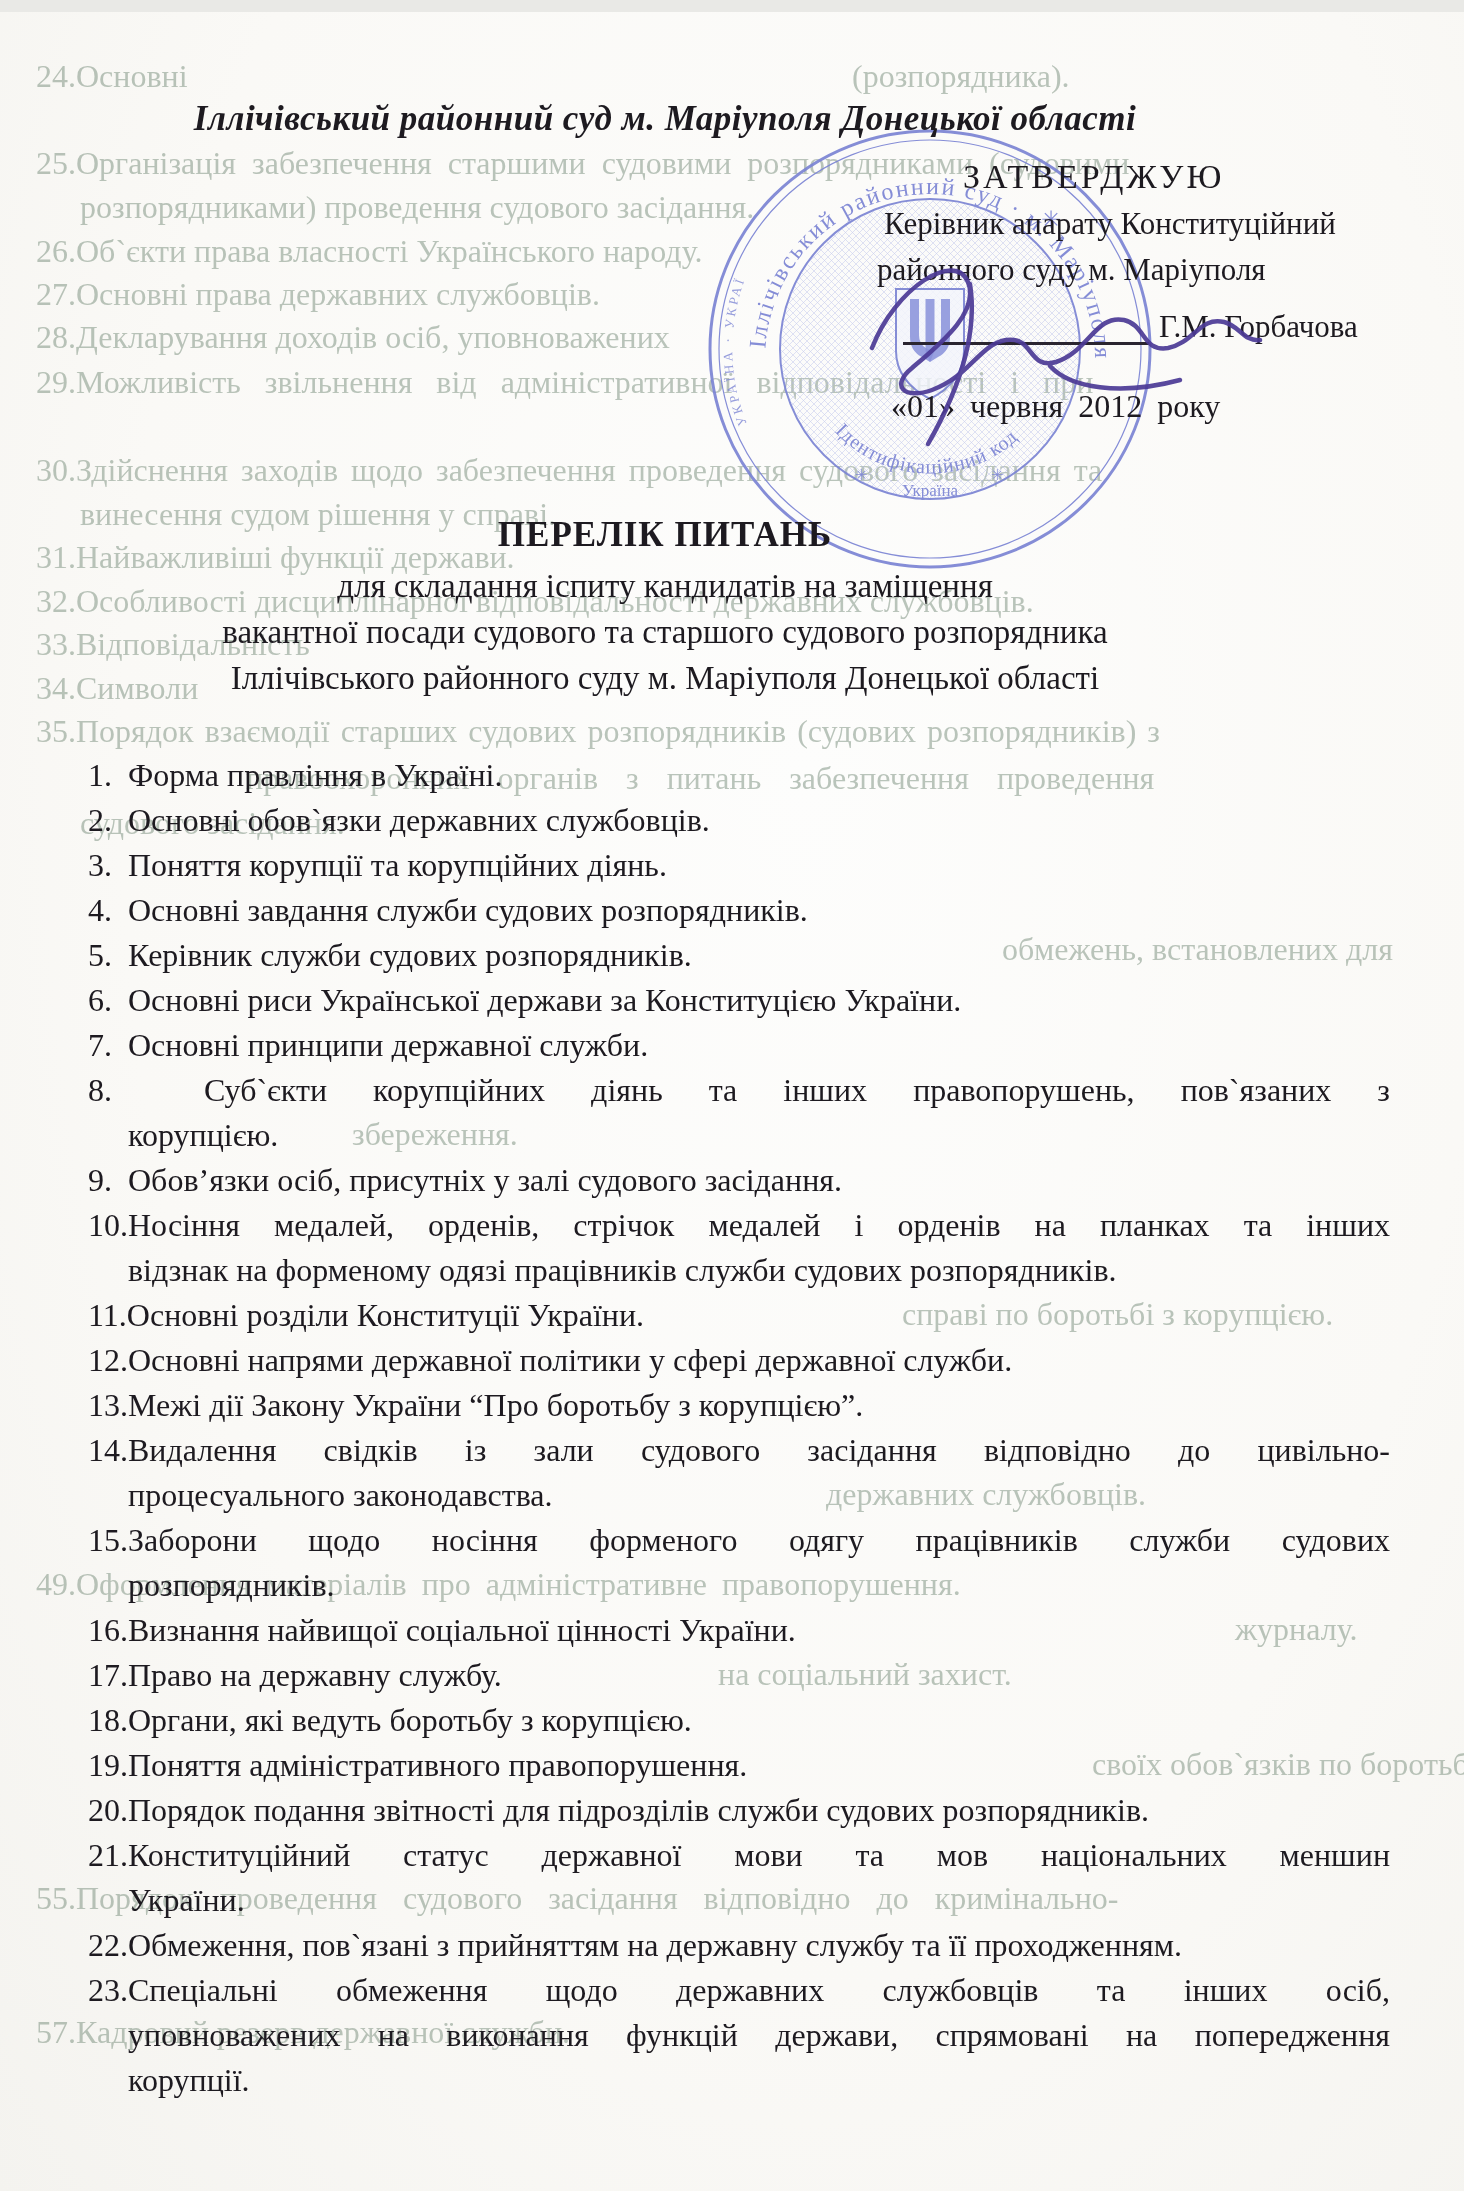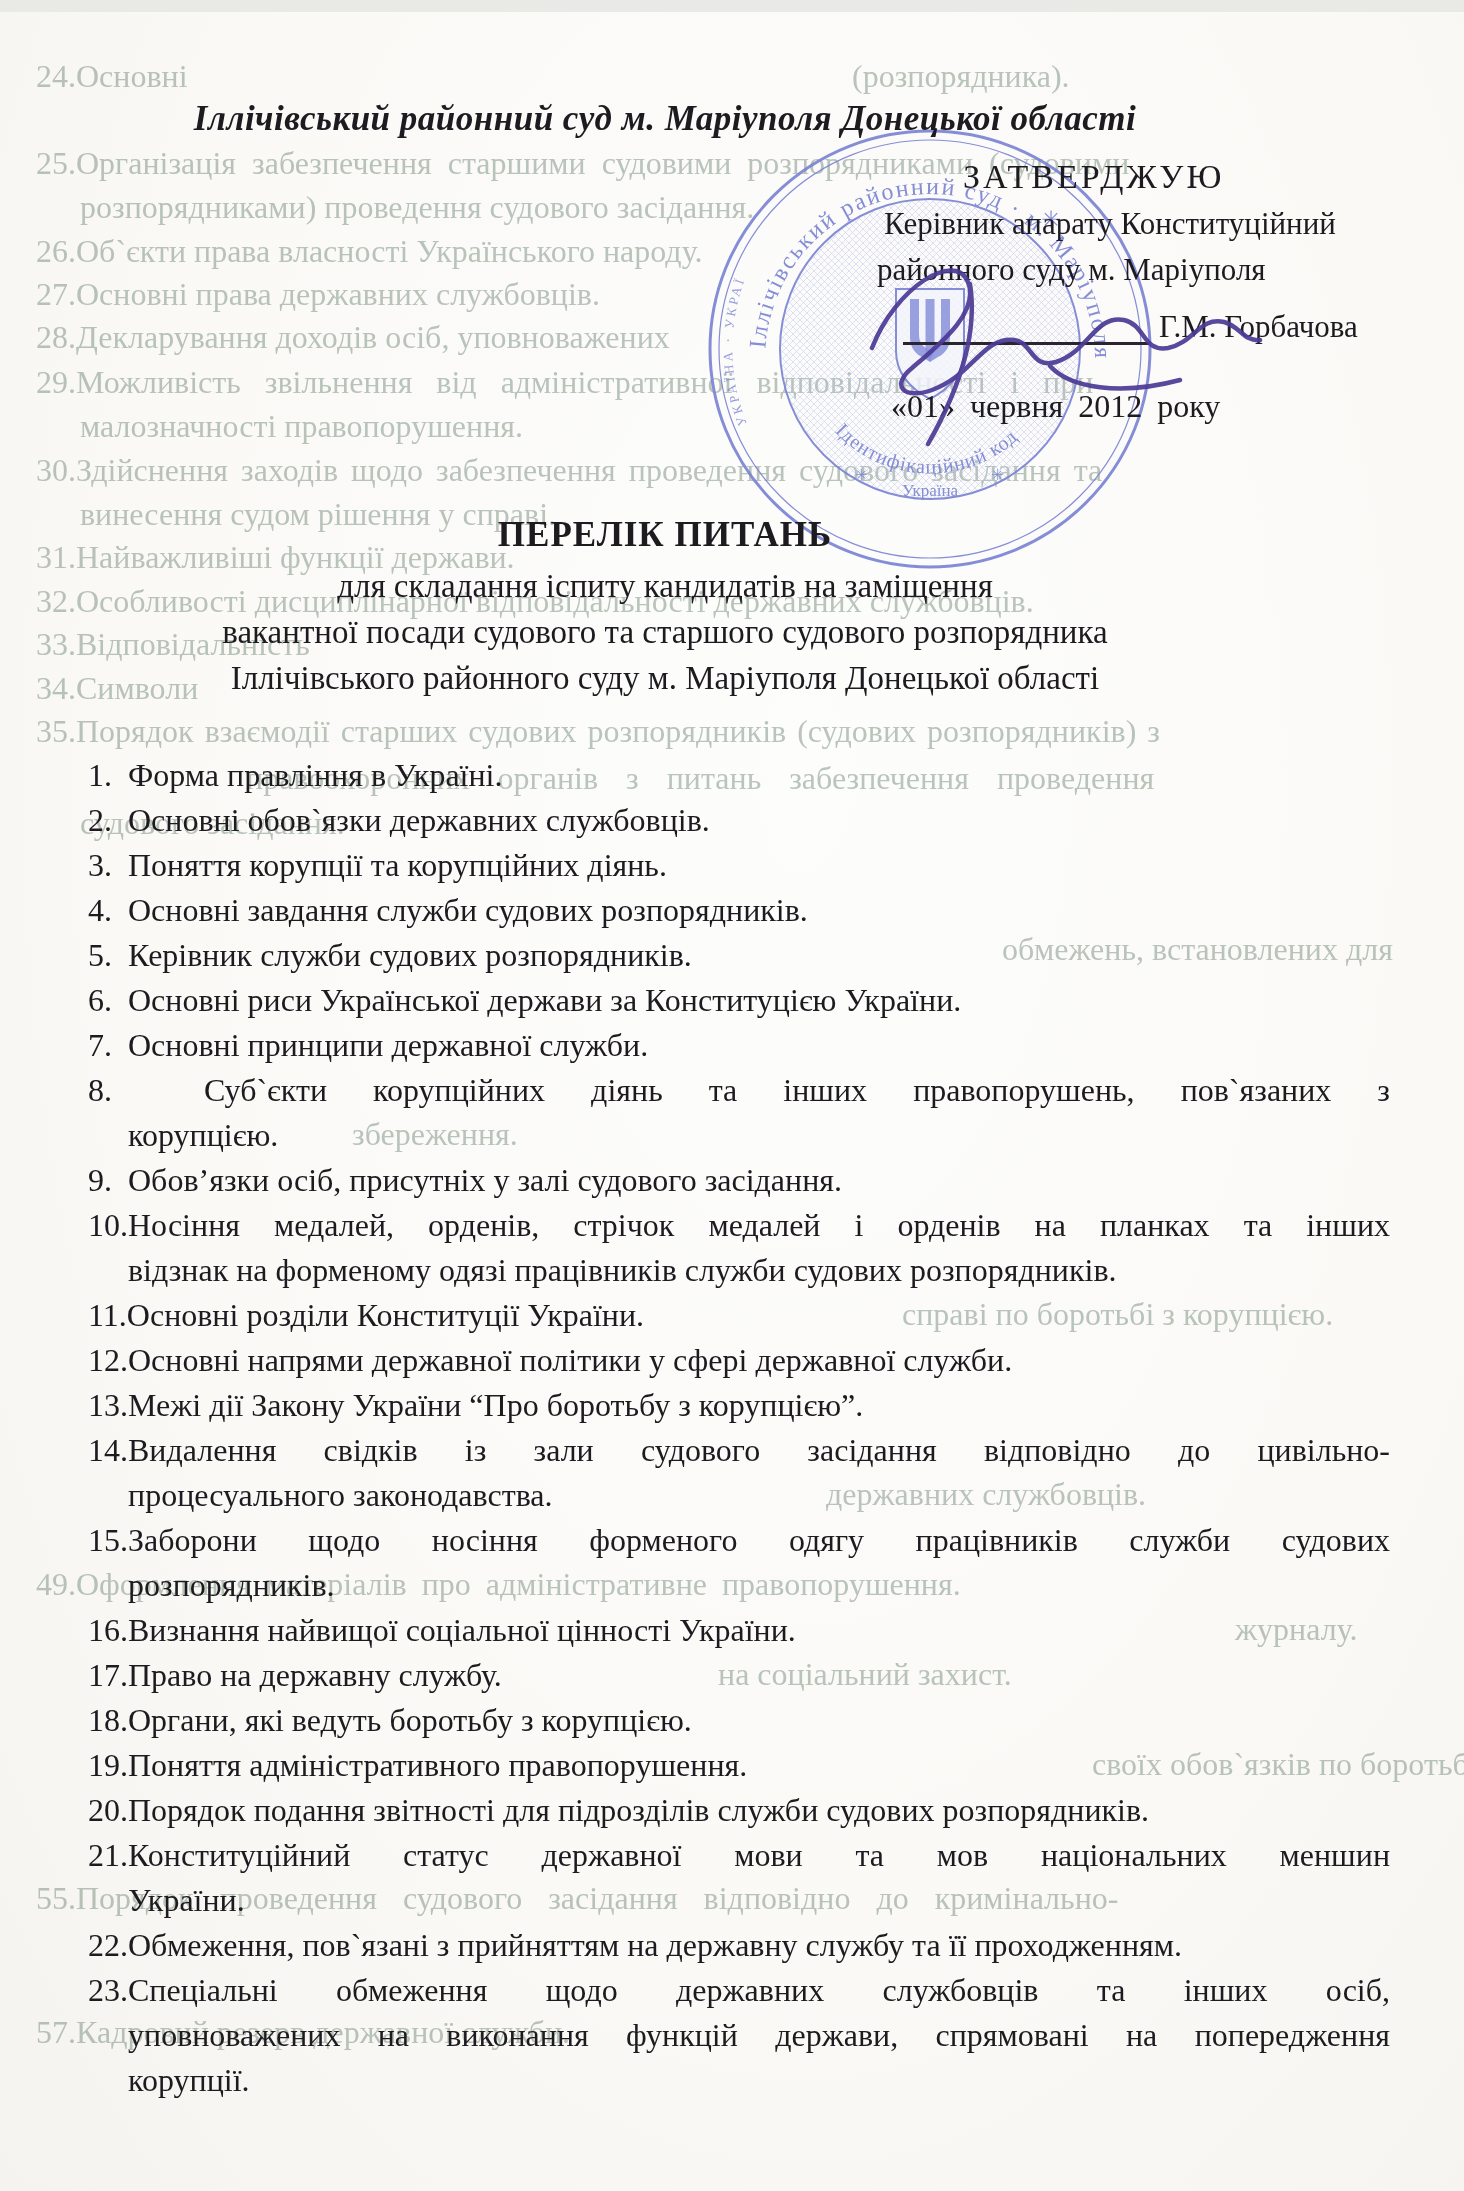--- a/index.html
+++ b/index.html
@@ -47,21 +47,20 @@
 
   <div class="ghost-layer">
       <div class="ghost" style="left: 36px; top: 44px;">24.Основні</div>
       <div class="ghost" style="left: 852px; top: 44px;">(розпорядника).</div>
       <div class="ghost" style="left: 36px; top: 131px; word-spacing: 8px;">25.Організація забезпечення старшими судовими розпорядниками (судовими</div>
       <div class="ghost" style="left: 80px; top: 175px;">розпорядниками) проведення судового засідання.</div>
       <div class="ghost" style="left: 36px; top: 219px;">26.Об`єкти права власності Українського народу.</div>
       <div class="ghost" style="left: 36px; top: 262px;">27.Основні права державних службовців.</div>
       <div class="ghost" style="left: 36px; top: 305px;">28.Декларування доходів осіб, уповноважених</div>
       <div class="ghost" style="left: 36px; top: 350px; word-spacing: 16px;">29.Можливість звільнення від адміністративної відповідальності і при</div>
-      <div class="ghost" style="left: 80px; top: 394px;">малозначності правопорушення.</div>
       <div class="ghost" style="left: 36px; top: 438px; word-spacing: 5px;">30.Здійснення заходів щодо забезпечення проведення судового засідання та</div>
       <div class="ghost" style="left: 80px; top: 482px;">винесення судом рішення у справі.</div>
       <div class="ghost" style="left: 36px; top: 525px;">31.Найважливіші функції держави.</div>
       <div class="ghost" style="left: 36px; top: 569px;">32.Особливості дисциплінарної відповідальності державних службовців.</div>
       <div class="ghost" style="left: 36px; top: 612px;">33.Відповідальність</div>
       <div class="ghost" style="left: 36px; top: 656px; text-align: right;">34.Символи</div>
       <div class="ghost" style="left: 36px; top: 699px; word-spacing: 3px;">35.Порядок взаємодії старших судових розпорядників (судових розпорядників) з</div>
       <div class="ghost" style="left: 246px; top: 746px; word-spacing: 20px;">правоохоронних органів з питань забезпечення проведення</div>
       <div class="ghost" style="left: 80px; top: 791px;">судового засідання.</div>
       <div class="ghost" style="left: 1002px; top: 917px;">обмежень, встановлених для</div>

